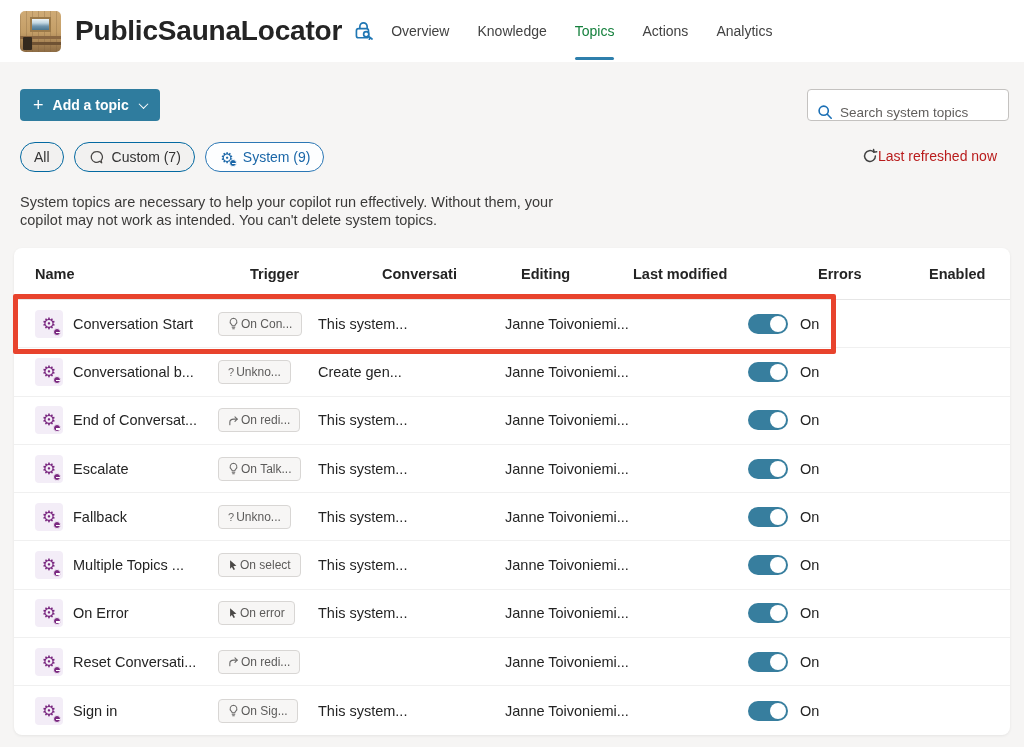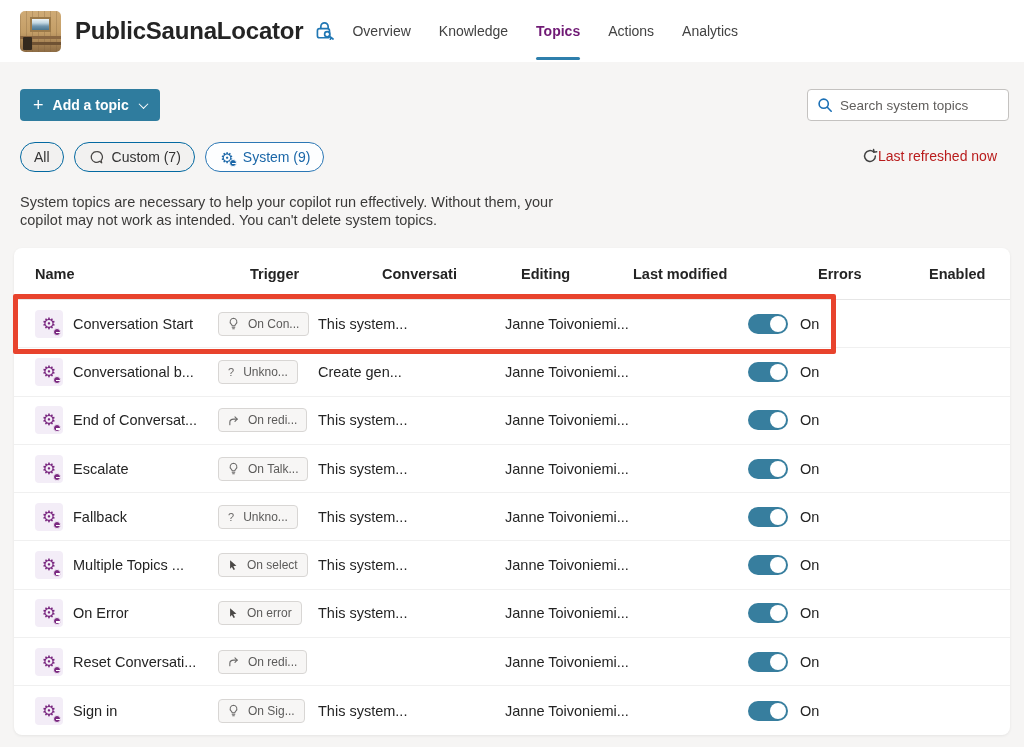--- a/index.html
+++ b/index.html
@@ -15,43 +15,43 @@
   .logo { position:relative; width:41px; height:41px; margin-left:20px; border-radius:5px;
     background:linear-gradient(180deg,#cfab76 0%,#c49e67 52%,#8d6c44 100%); overflow:hidden; flex:0 0 auto; }
   .logo::before { content:""; position:absolute; inset:0;
     background:repeating-linear-gradient(90deg, rgba(122,92,56,.28) 0 1px, transparent 1px 6px); }
   .logo .window { position:absolute; left:10px; top:6px; width:21px; height:15px;
     background:linear-gradient(180deg,#eef4f7 0%,#c2d7e2 35%,#6f94ad 65%,#49758f 100%);
     border:2px solid #9c7a49; }
   .logo .bench { position:absolute; left:0; right:0; top:25px; height:3px; background:#8a6742; }
   .logo .bench2 { position:absolute; left:8px; right:0; bottom:7px; height:3px; background:#6f5233; }
   .logo .stove { position:absolute; left:3px; bottom:2px; width:9px; height:13px; background:#33291e; border-radius:1px; }
-  .app-title { font-size:24px; font-weight:700; margin-left:14px; letter-spacing:-.2px; white-space:nowrap; }
+  .app-title { font-size:28px; font-weight:700; margin-left:14px; letter-spacing:-.2px; white-space:nowrap; }
   .auth-icon { margin-left:9px; display:flex; align-items:center; }
   .nav { display:flex; height:100%; margin-left:1px; }
   .nav-item { position:relative; display:flex; align-items:center; padding:0 14px;
     font-size:14px; color:#424242; cursor:pointer; white-space:nowrap; }
-  .nav-item.active { font-weight:700; color:#701a75; }
+  .nav-item.active { font-weight:400; color:#15803d; }
   .nav-item.active::after { content:""; position:absolute; left:14px; right:14px; bottom:2px;
     height:3px; border-radius:2px; background:#2E7FAC; }
 
   
   .main { position:absolute; top:62px; left:0; width:1024px; height:685px; background:#F6F5F4; }
 
   .add-btn { position:absolute; left:20px; top:27px; height:32px; padding:0 13px;
     background:#2F7C9E; color:#fff; border:none; border-radius:4px;
     display:flex; align-items:center; gap:9px; font-size:14px; font-weight:700; cursor:pointer;
     font-family:inherit; }
   .add-btn .plus { font-size:18px; font-weight:400; line-height:1; margin-top:-1px; }
   .add-btn .chev { width:7px; height:7px; border-right:1.7px solid #fff; border-bottom:1.7px solid #fff;
     transform:rotate(45deg) translate(-1px,-1px); margin-left:2px; }
 
   .search-box { position:absolute; left:807px; top:27px; width:202px; height:32px;
     background:#fff; border:1px solid #C4C2C0; border-radius:4px;
-    display:flex; align-items:center; padding:0 9px; gap:7px; }
+    display:flex; align-items:flex-end; padding:0 9px; gap:7px; }
   .search-box input { border:none; outline:none; flex:1; min-width:0; font-size:13.5px;
     font-family:inherit; color:#242424; background:transparent; }
   .search-box input::placeholder { color:#605E5C; }
 
   .pills { position:absolute; left:20px; top:80px; display:flex; gap:10px; }
   .pill { height:30px; display:flex; align-items:center; gap:7px; padding:0 13px;
     border-radius:16px; background:#F2F1F0; border:1px solid #0369a1;
     font-size:14px; color:#333; cursor:pointer; white-space:nowrap; }
   .pill.selected { background:#FDFEFF; border:1px solid #2B77B5; color:#1B67A8; }
   .gear-wrap { position:relative; display:inline-flex; width:17px; height:17px;
@@ -76,21 +76,21 @@
   .thead { height:52px; border-bottom:1px solid #E6E6E6;gap:32px; }
   .hcell { font-size:14.5px; font-weight:700; color:#242424; cursor:pointer; }
   .body-row { height:48.3px; border-bottom:1px solid #F0F0F0; font-size:14.5px; cursor:pointer; }
   .body-row:last-child { border-bottom:none; }
   .cell { overflow:hidden; white-space:nowrap; padding-right:8px; }
   .name-cell { display:flex; align-items:center; gap:10px; }
   .topic-icon { position:relative; width:28px; height:28px; border-radius:4px; background:#F3EDF7;
     display:flex; align-items:center; justify-content:center; flex:0 0 auto; }
   .topic-icon .gear-glyph { color:#7A2880; font-size:16px; }
   .topic-icon .gear-dot { background:#7A2880; border:1.5px solid #F3EDF7; right:2px; bottom:2px; }
-  .trigger-badge { display:inline-flex; align-items:center; gap:9px; height:24px; padding:0 9px;
+  .trigger-badge { display:inline-flex; align-items:center; gap:2px; height:24px; padding:0 9px;
     background:#F7F6F5; border:1px solid #D8D6D4; border-radius:4px;
     font-size:12px; color:#5C5B5A; max-width:94px; overflow:hidden; white-space:nowrap; }
   .t-icon { display:inline-flex; align-items:center; font-size:11px; color:#6b6a69; flex:0 0 auto; }
   .enabled-cell { display:flex; align-items:center; gap:12px; padding-left:11px; }
   .toggle { position:relative; width:40px; height:20px; border-radius:10px; background:#377E9E;
     flex:0 0 auto; cursor:pointer; }
   .toggle::after { content:""; position:absolute; right:2px; top:2px; width:16px; height:16px;
     border-radius:50%; background:#fff; }
   .on-label { font-size:14.5px; color:#242424; }
 

